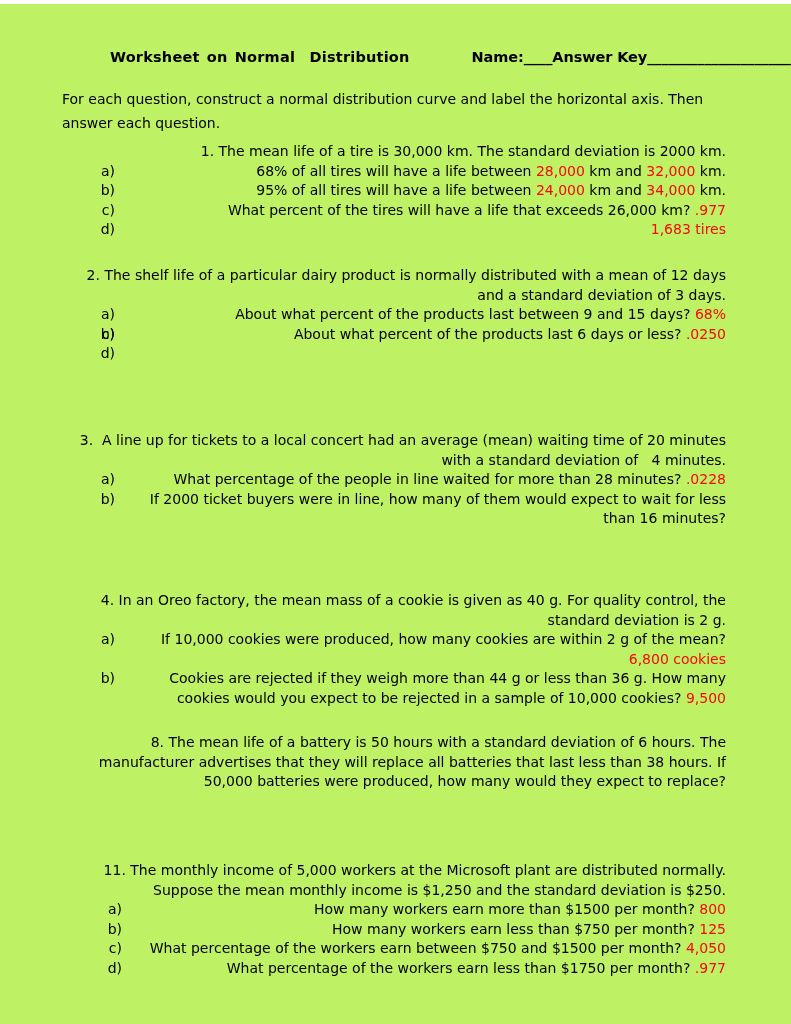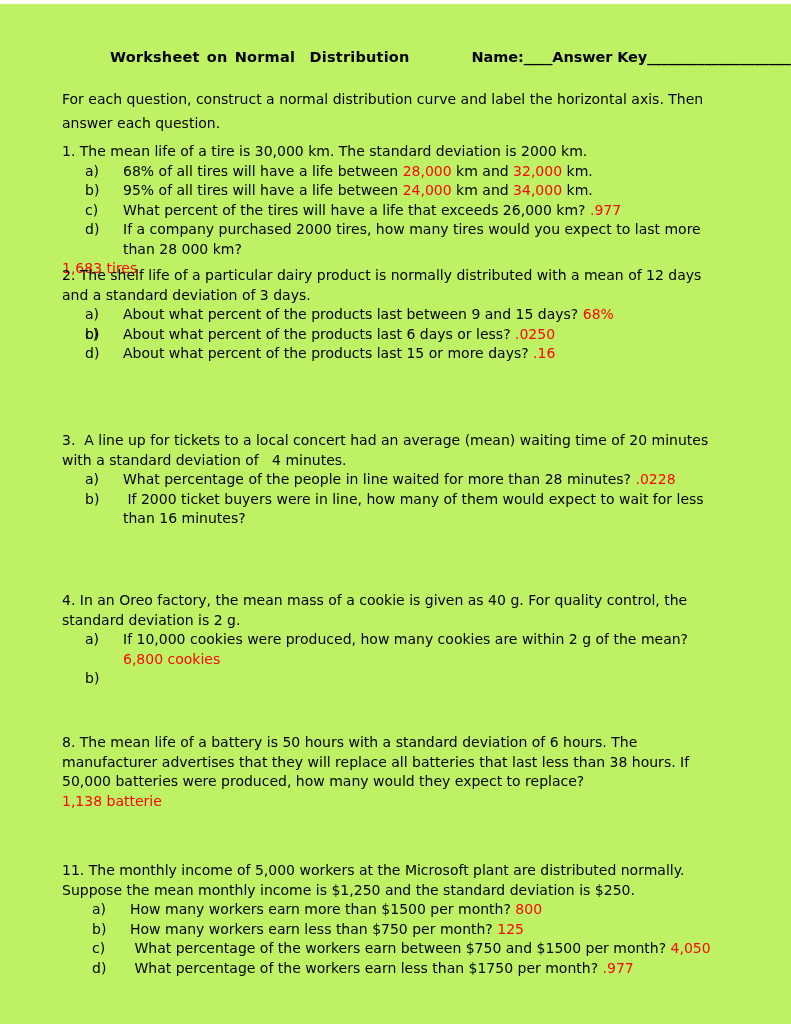--- a/index.html
+++ b/index.html
@@ -58,20 +58,21 @@
     font-size: 14px;
     line-height: 24px;
   }
 
   .qblock {
     position: absolute;
     left: 62px;
     width: 664px;
     font-size: 14px;
     line-height: 19.5px;
+    text-align: right;
   }
   .qstem {
     width: 664px;
   }
   ol.sublist {
     list-style: none;
     margin: 0;
     padding: 0;
   }
   ol.sublist > li {
@@ -112,50 +113,49 @@
 
   <div class="intro">For each question, construct a normal distribution curve and label the horizontal axis. Then answer each question.</div>
 
   <div id="questions-root">
       <div class="qblock" style="top: 138px;">
         <div class="qstem loose">1. The mean life of a tire is 30,000 km. The standard deviation is 2000 km.</div>
         <ol class="sublist indent-a">
           <li><span class="lbl">a)</span><span class="loose"><span>68% of all tires will have a life between </span><span class="ans" style="color: rgb(251, 6, 7);">28,000</span><span> km and </span><span class="ans" style="color: rgb(251, 6, 7);">32,000</span><span> km.</span></span></li>
           <li><span class="lbl">b)</span><span class="loose"><span>95% of all tires will have a life between </span><span class="ans" style="color: rgb(251, 6, 7);">24,000</span><span> km and </span><span class="ans" style="color: rgb(251, 6, 7);">34,000</span><span> km.</span></span></li>
           <li><span class="lbl">c)</span><span class="loose"><span>What percent of the tires will have a life that exceeds 26,000 km? </span><span class="ans" style="color: rgb(251, 6, 7);">.977</span></span></li>
-          <li><span class="lbl">d)</span><span class="loose"><span>If a company purchased 2000 tires, how many tires would you expect to last more than 28 000 km?</span></span></li>
+          <li><span class="lbl">d)</span></li>
         </ol>
         <div class="ans-line" style="color: rgb(251, 6, 7);">1,683 tires</div>
       </div>
       <div class="qblock" style="top: 262px;">
         <div class="qstem loose">2. The shelf life of a particular dairy product is normally distributed with a mean of 12 days and a standard deviation of 3 days.</div>
         <ol class="sublist indent-b">
           <li><span class="lbl">a)</span><span class="loose"><span>About what percent of the products last between 9 and 15 days? </span><span class="ans" style="color: rgb(251, 6, 7);">68%</span></span></li>
           <li><span class="lbl">b)</span></li>
           <li><span class="lbl">c)</span><span class="loose"><span>About what percent of the products last 6 days or less? </span><span class="ans" style="color: rgb(251, 6, 7); margin-top: 22px;">.0250</span></span></li>
-          <li><span class="lbl">d)</span><span class="loose"><span>About what percent of the products last 15 or more days? </span><span class="ans" style="color: rgb(251, 6, 7);">.16</span></span></li>
+          <li><span class="lbl">d)</span></li>
         </ol>
       </div>
       <div class="qblock" style="top: 427px;">
         <div class="qstem loose">3.  A line up for tickets to a local concert had an average (mean) waiting time of 20 minutes with a standard deviation of   4 minutes.</div>
         <ol class="sublist indent-a">
           <li><span class="lbl">a)</span><span class="loose"><span>What percentage of the people in line waited for more than 28 minutes? </span><span class="ans" style="color: rgb(251, 6, 7);">.0228</span></span></li>
           <li><span class="lbl">b)</span><span class="loose"><span> If 2000 ticket buyers were in line, how many of them would expect to wait for less than 16 minutes?</span></span></li>
         </ol>
       </div>
       <div class="qblock" style="top: 587px;">
         <div class="qstem loose">4. In an Oreo factory, the mean mass of a cookie is given as 40 g. For quality control, the standard deviation is 2 g.</div>
         <ol class="sublist indent-a">
           <li><span class="lbl">a)</span><span class="loose"><span>If 10,000 cookies were produced, how many cookies are within 2 g of the mean? </span><span class="ans" style="color: rgb(251, 6, 7);">6,800 cookies</span></span></li>
-          <li><span class="lbl">b)</span></li>
+          <li><span class="lbl">b)</span><span class="loose"><span>Cookies are rejected if they weigh more than 44 g or less than 36 g. How many cookies would you expect to be rejected in a sample of 10,000 cookies? </span><span class="ans" style="color: rgb(251, 6, 7);">9,500</span></span></li>
         </ol>
       </div>
       <div class="qblock" style="top: 729px;">
         <div class="qstem loose">8. The mean life of a battery is 50 hours with a standard deviation of 6 hours. The manufacturer advertises that they will replace all batteries that last less than 38 hours. If 50,000 batteries were produced, how many would they expect to replace?</div>
-        <div class="ans-line" style="color: rgb(251, 6, 7);">1,138 batterie</div>
       </div>
       <div class="qblock" style="top: 857px;">
         <div class="qstem loose">11. The monthly income of 5,000 workers at the Microsoft plant are distributed normally. Suppose the mean monthly income is $1,250 and the standard deviation is $250.</div>
         <ol class="sublist indent-c">
           <li><span class="lbl">a)</span><span class="loose"><span>How many workers earn more than $1500 per month? </span><span class="ans" style="color: rgb(251, 6, 7);">800</span></span></li>
           <li><span class="lbl">b)</span><span class="loose"><span>How many workers earn less than $750 per month? </span><span class="ans" style="color: rgb(251, 6, 7);">125</span></span></li>
           <li><span class="lbl">c)</span><span class="loose"><span> What percentage of the workers earn between $750 and $1500 per month? </span><span class="ans" style="color: rgb(251, 6, 7);">4,050</span></span></li>
           <li><span class="lbl">d)</span><span class="loose"><span> What percentage of the workers earn less than $1750 per month? </span><span class="ans" style="color: rgb(251, 6, 7);">.977</span></span></li>
         </ol>
       </div>

